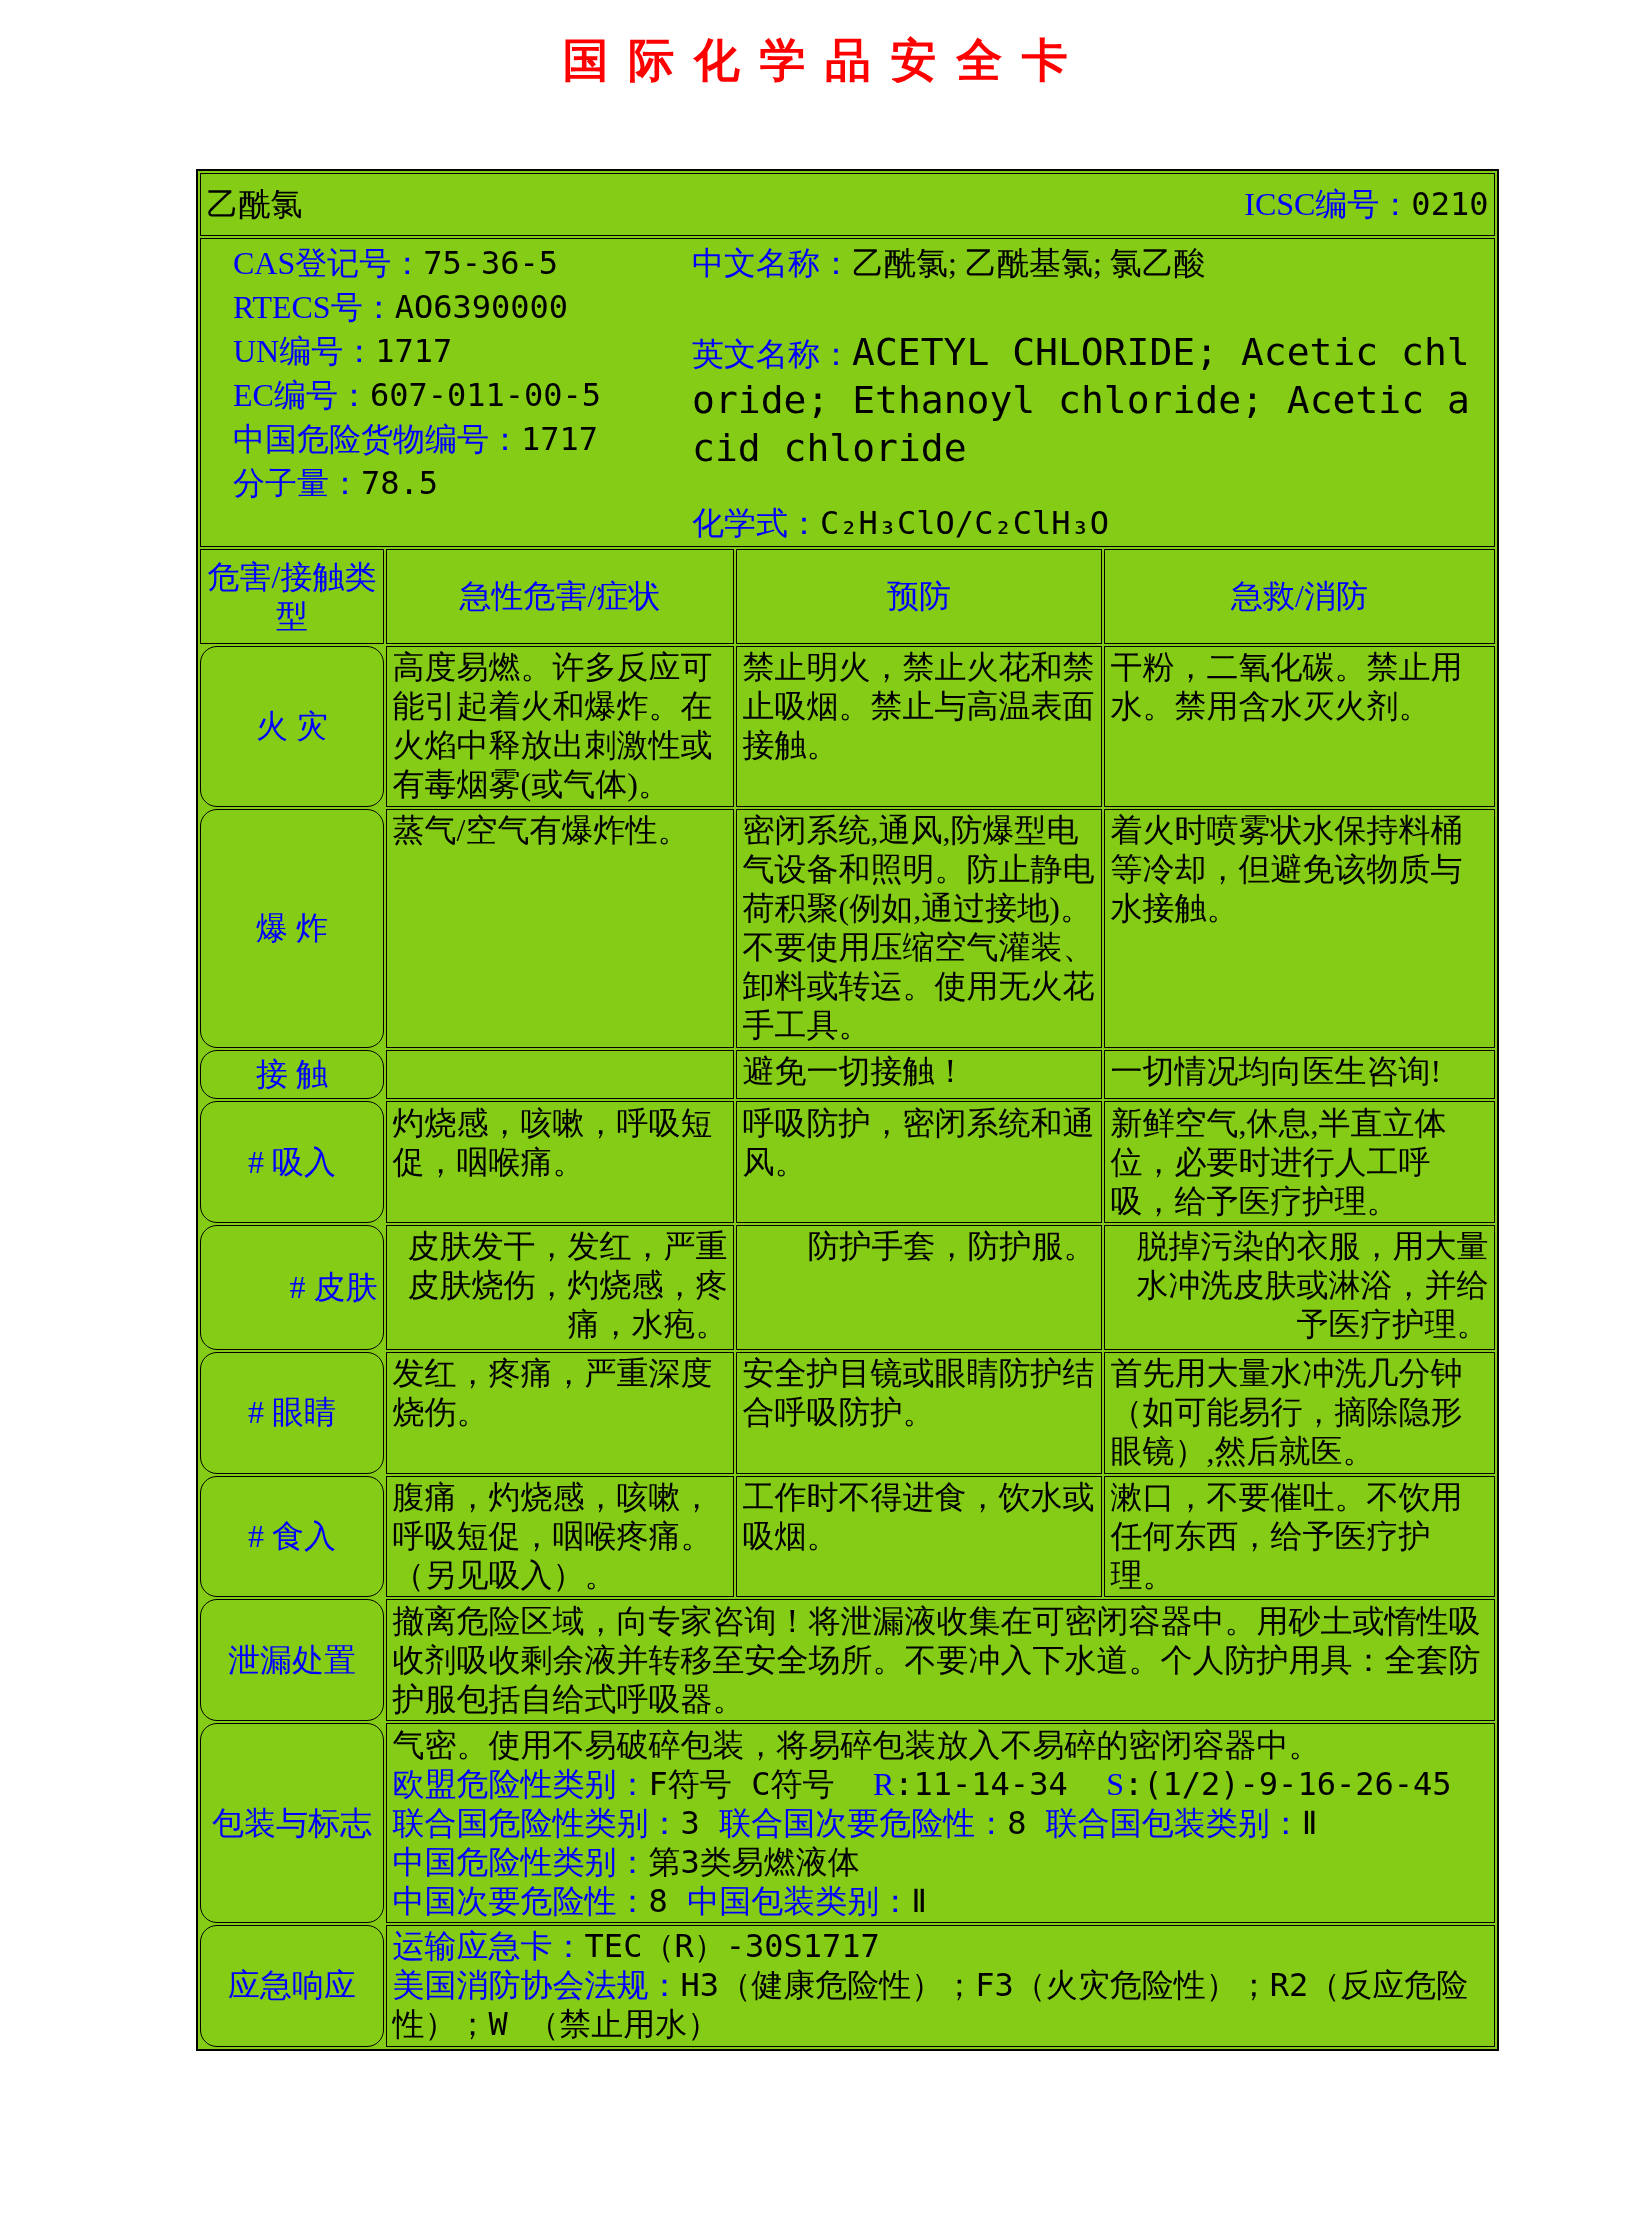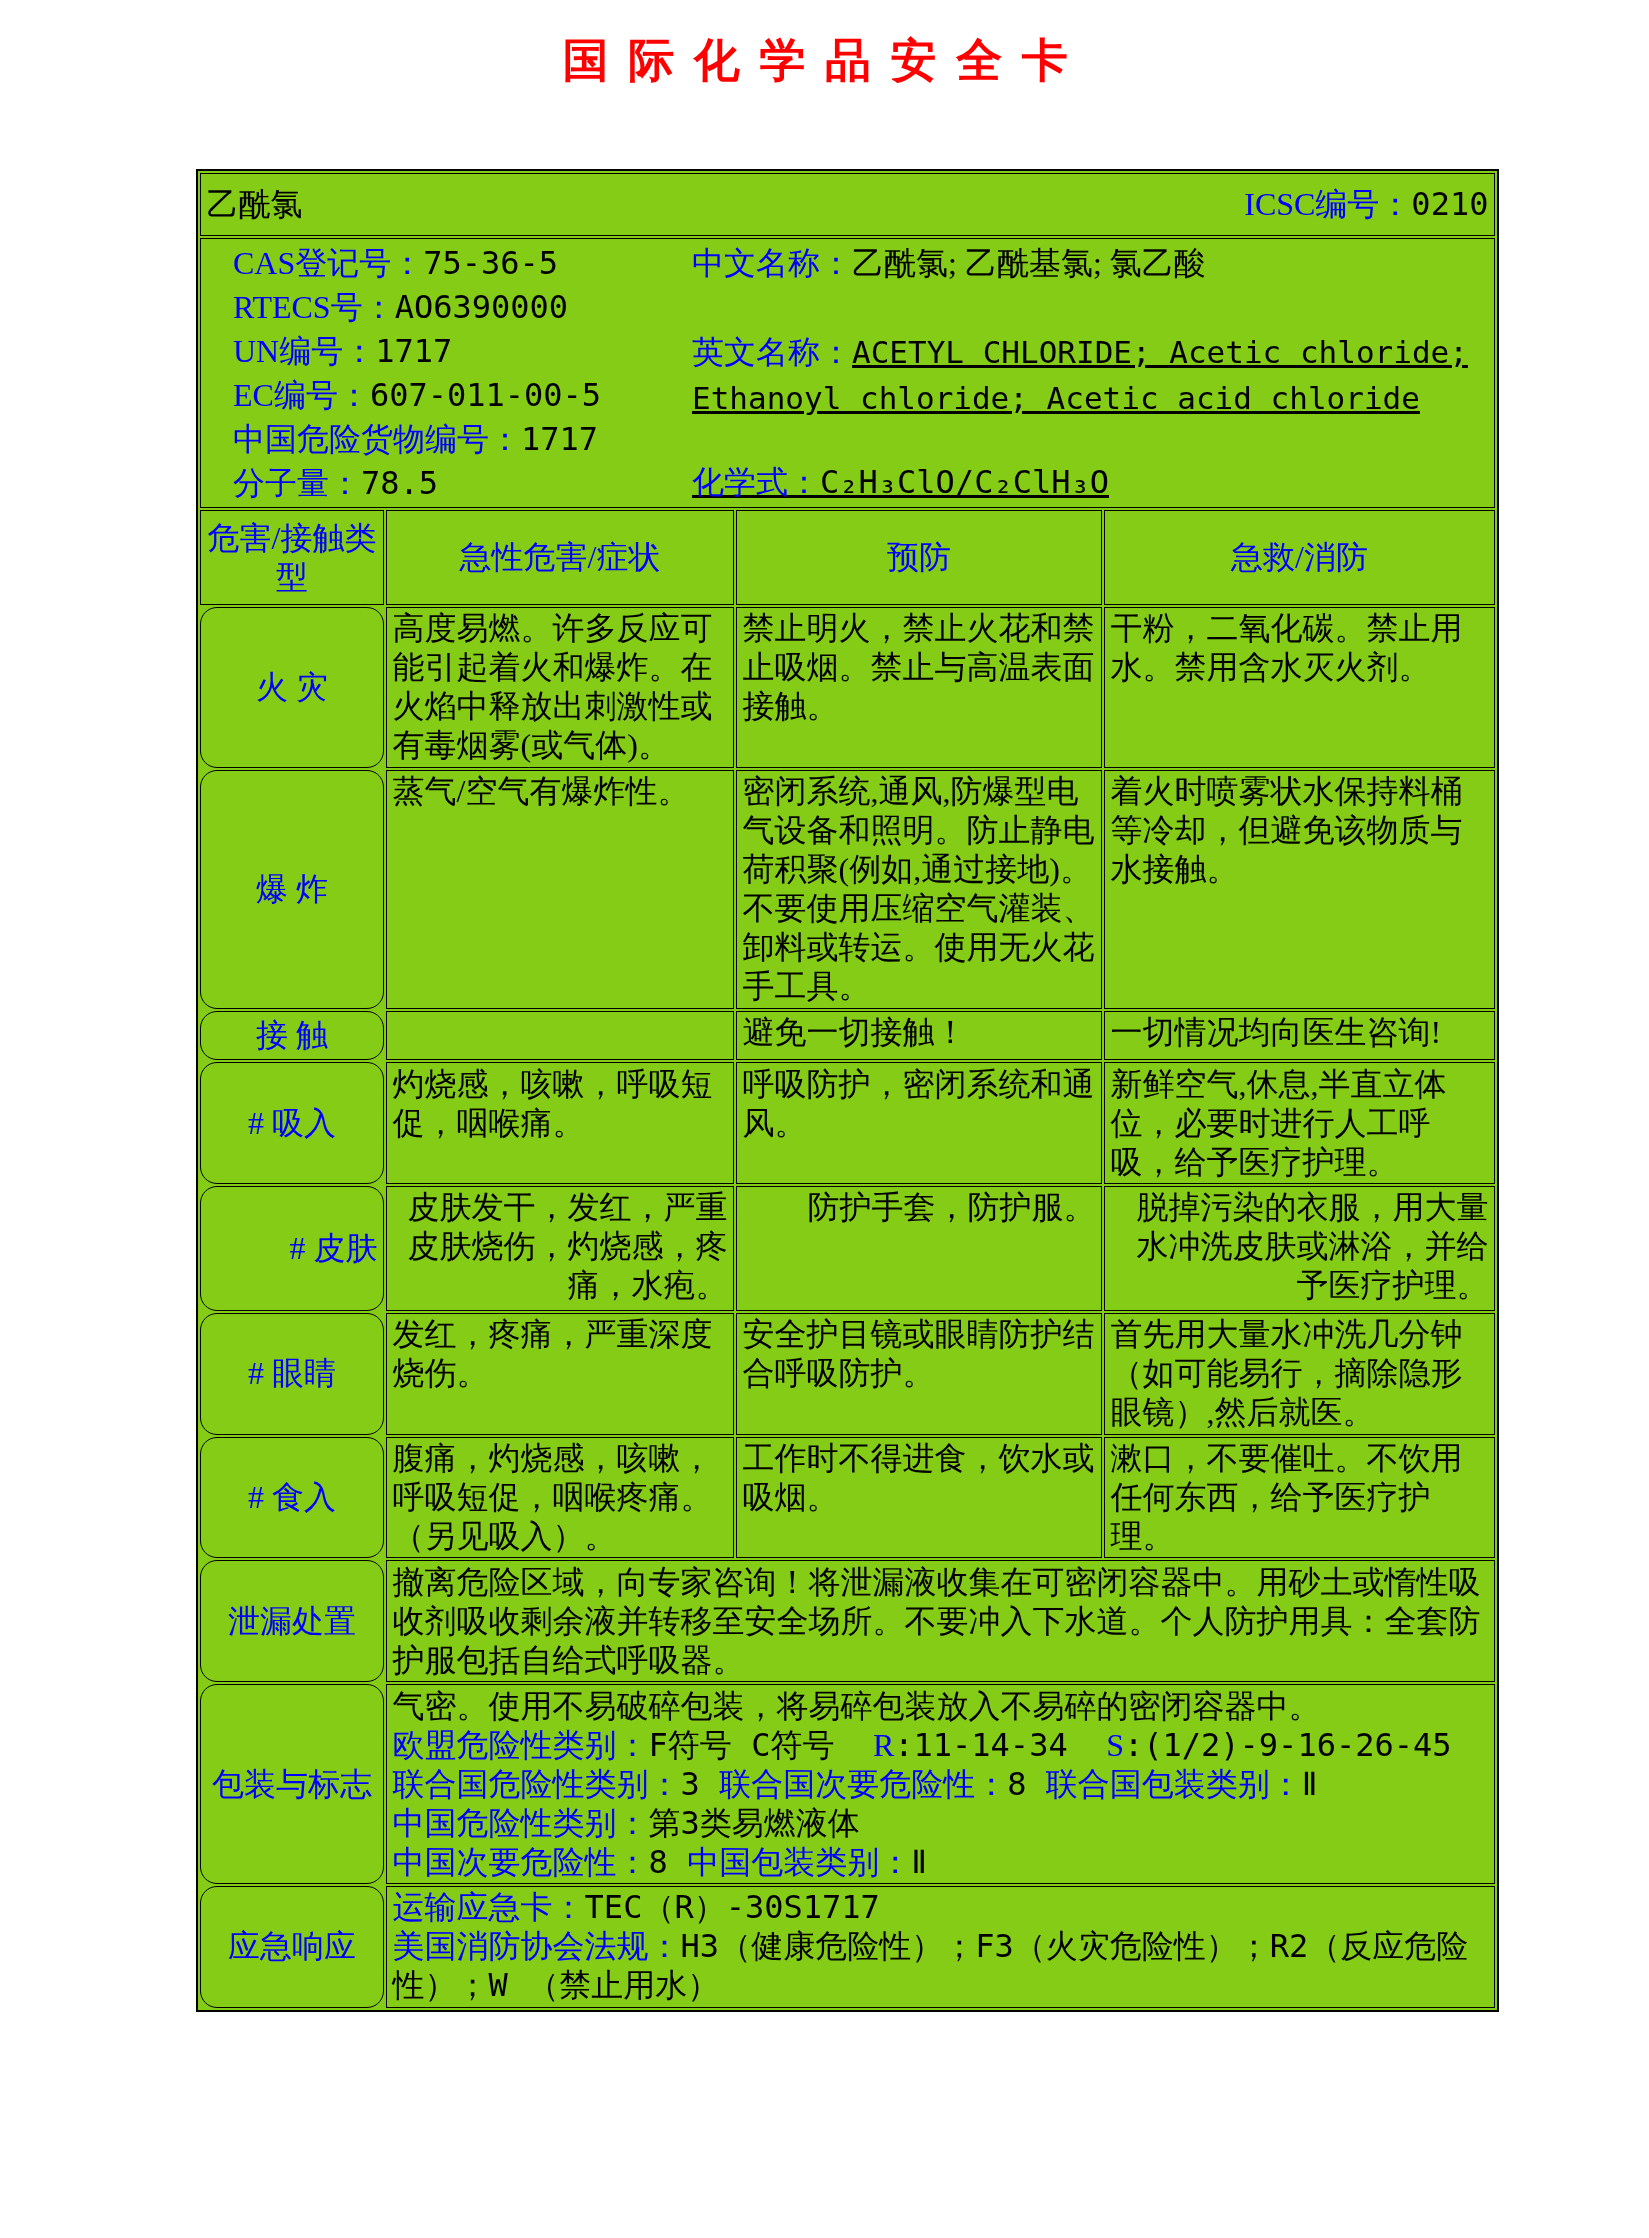--- a/index.html
+++ b/index.html
@@ -65,22 +65,22 @@
     display: flex;
     justify-content: space-between;
     align-items: center;
     height: 100%;
   }
   .id-flex { display: flex; }
   .id-left { flex: 0 0 459px; }
   .id-line { line-height: 44px; white-space: nowrap; }
   .id-right { flex: 1 1 auto; }
   .id-right .en-line      { margin-top: 44px; line-height: 46px; white-space: normal; }
-  .id-right .formula-line { margin-top: 39px; text-decoration: underline; }
-  .en-latin { font-size: 31px; text-decoration: underline; }
+  .id-right .formula-line { margin-top: 28px; }
+  .en-latin { font-size: 38px; }
 
   td.hdr {
     vertical-align: middle;
     text-align: center;
     color: #0000ff;
   }
   .hdr-type-wrap { max-width: 175px; margin: 0 auto; }
   td.lbl {
     vertical-align: middle;
     text-align: center;

